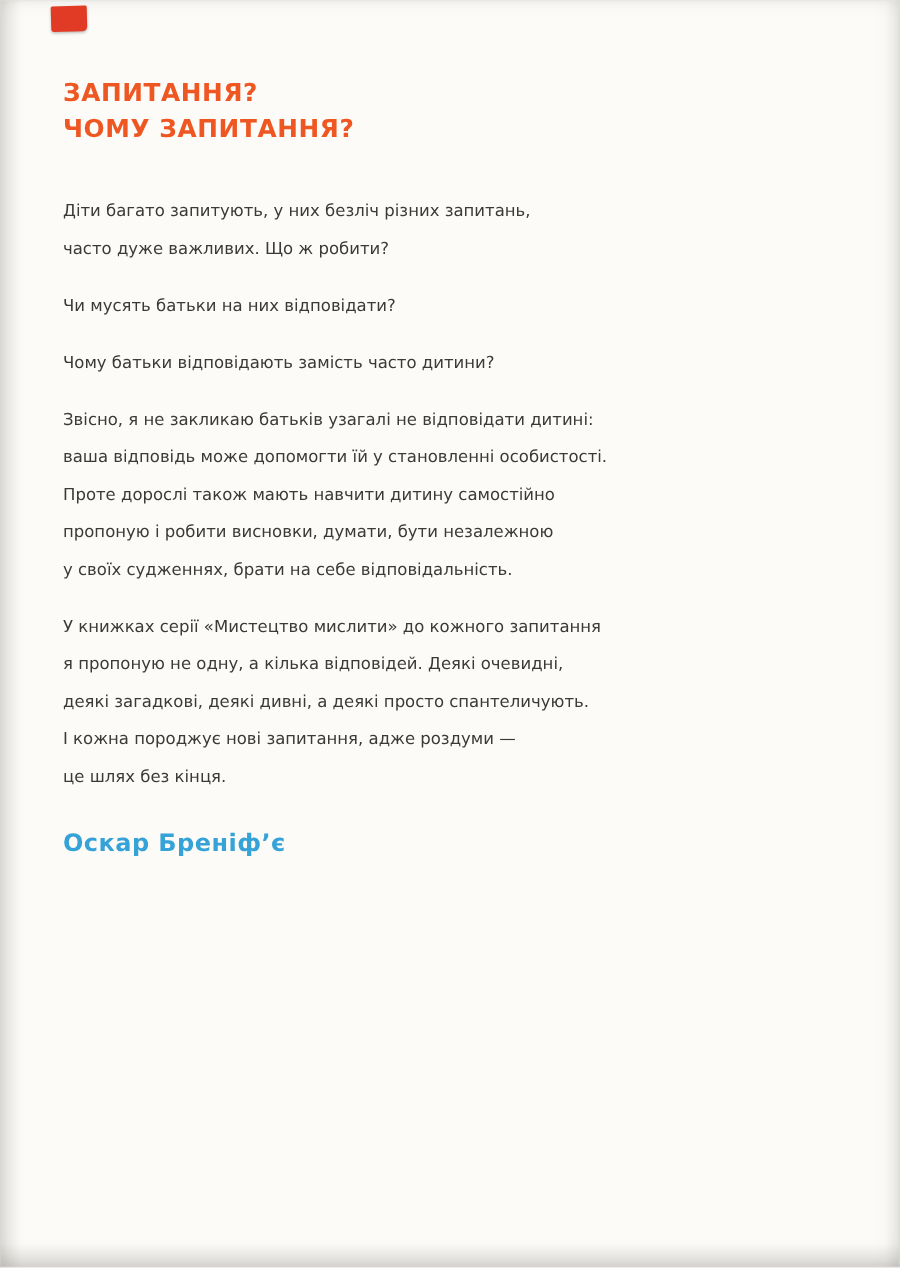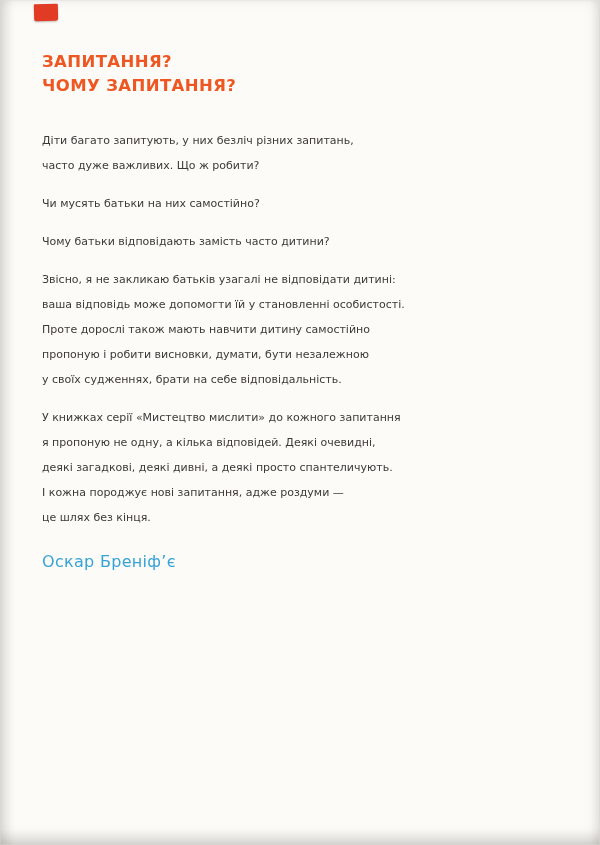--- a/index.html
+++ b/index.html
@@ -51,21 +51,21 @@
   .para {
     margin: 0 0 13px 0;
     font-size: 11px;
     line-height: 25px;
     color: #3c3a37;
     white-space: pre-line;
   }
   .author {
     margin-top: 22px;
     font-size: 16px;
-    font-weight: normal;
+    font-weight: bold;
     color: #35a3d7;
     letter-spacing: 0.3px;
   }
   
   .edge-left {
     position: absolute;
     left: 0; top: 0; bottom: 0;
     width: 14px;
     background: linear-gradient(to right, rgba(120,115,105,0.14), rgba(0,0,0,0));
     pointer-events: none;
@@ -91,21 +91,21 @@
 <div class="page">
 
   <div class="corner-mark"></div>
 
   <div class="content">
     <h1 class="heading">ЗАПИТАННЯ?
 ЧОМУ ЗАПИТАННЯ?</h1>
 
     <p class="para">Діти багато запитують, у них безліч різних запитань,
 часто дуже важливих. Що ж робити?</p>
-    <p class="para">Чи мусять батьки на них самостійно?</p>
+    <p class="para">Чи мусять батьки на них відповідати?</p>
     <p class="para">Чому батьки відповідають замість часто дитини?</p>
     <p class="para">Звісно, я не закликаю батьків узагалі не відповідати дитині:
 ваша відповідь може допомогти їй у становленні особистості.
 Проте дорослі також мають навчити дитину самостійно
 пропоную і робити висновки, думати, бути незалежною
 у своїх судженнях, брати на себе відповідальність.</p>
     <p class="para">У книжках серії «Мистецтво мислити» до кожного запитання
 я пропоную не одну, а кілька відповідей. Деякі очевидні,
 деякі загадкові, деякі дивні, а деякі просто спантеличують.
 І кожна породжує нові запитання, адже роздуми —

